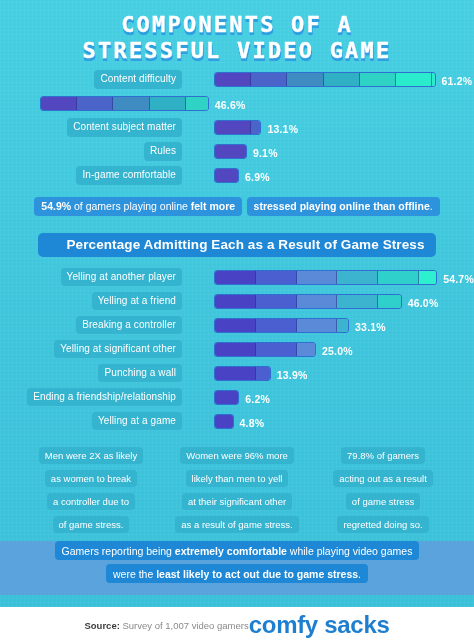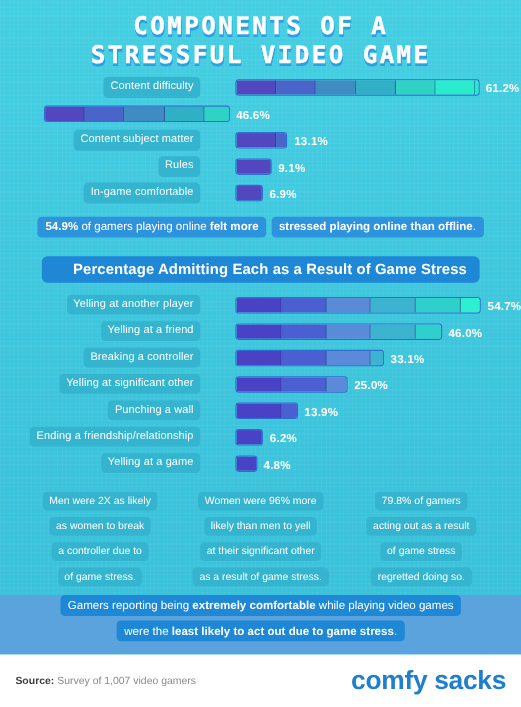--- a/index.html
+++ b/index.html
@@ -179,25 +179,25 @@
     white-space: nowrap;
   }
   .band .bline b { font-weight: bold; }
 
   
   .footer {
     position: absolute;
     left: 0;
     right: 0;
     bottom: 0;
-    height: 48px;
+    height: 36px;
     background: #ffffff;
     display: flex;
     align-items: center;
-    justify-content: space-between;
+    justify-content: center;
     padding: 0 14px;
     box-sizing: border-box;
   }
   .source {
     font-size: 9.5px;
     color: #8a8a8a;
   }
   .source b {
     color: #3d3d3d;
     font-weight: bold;

